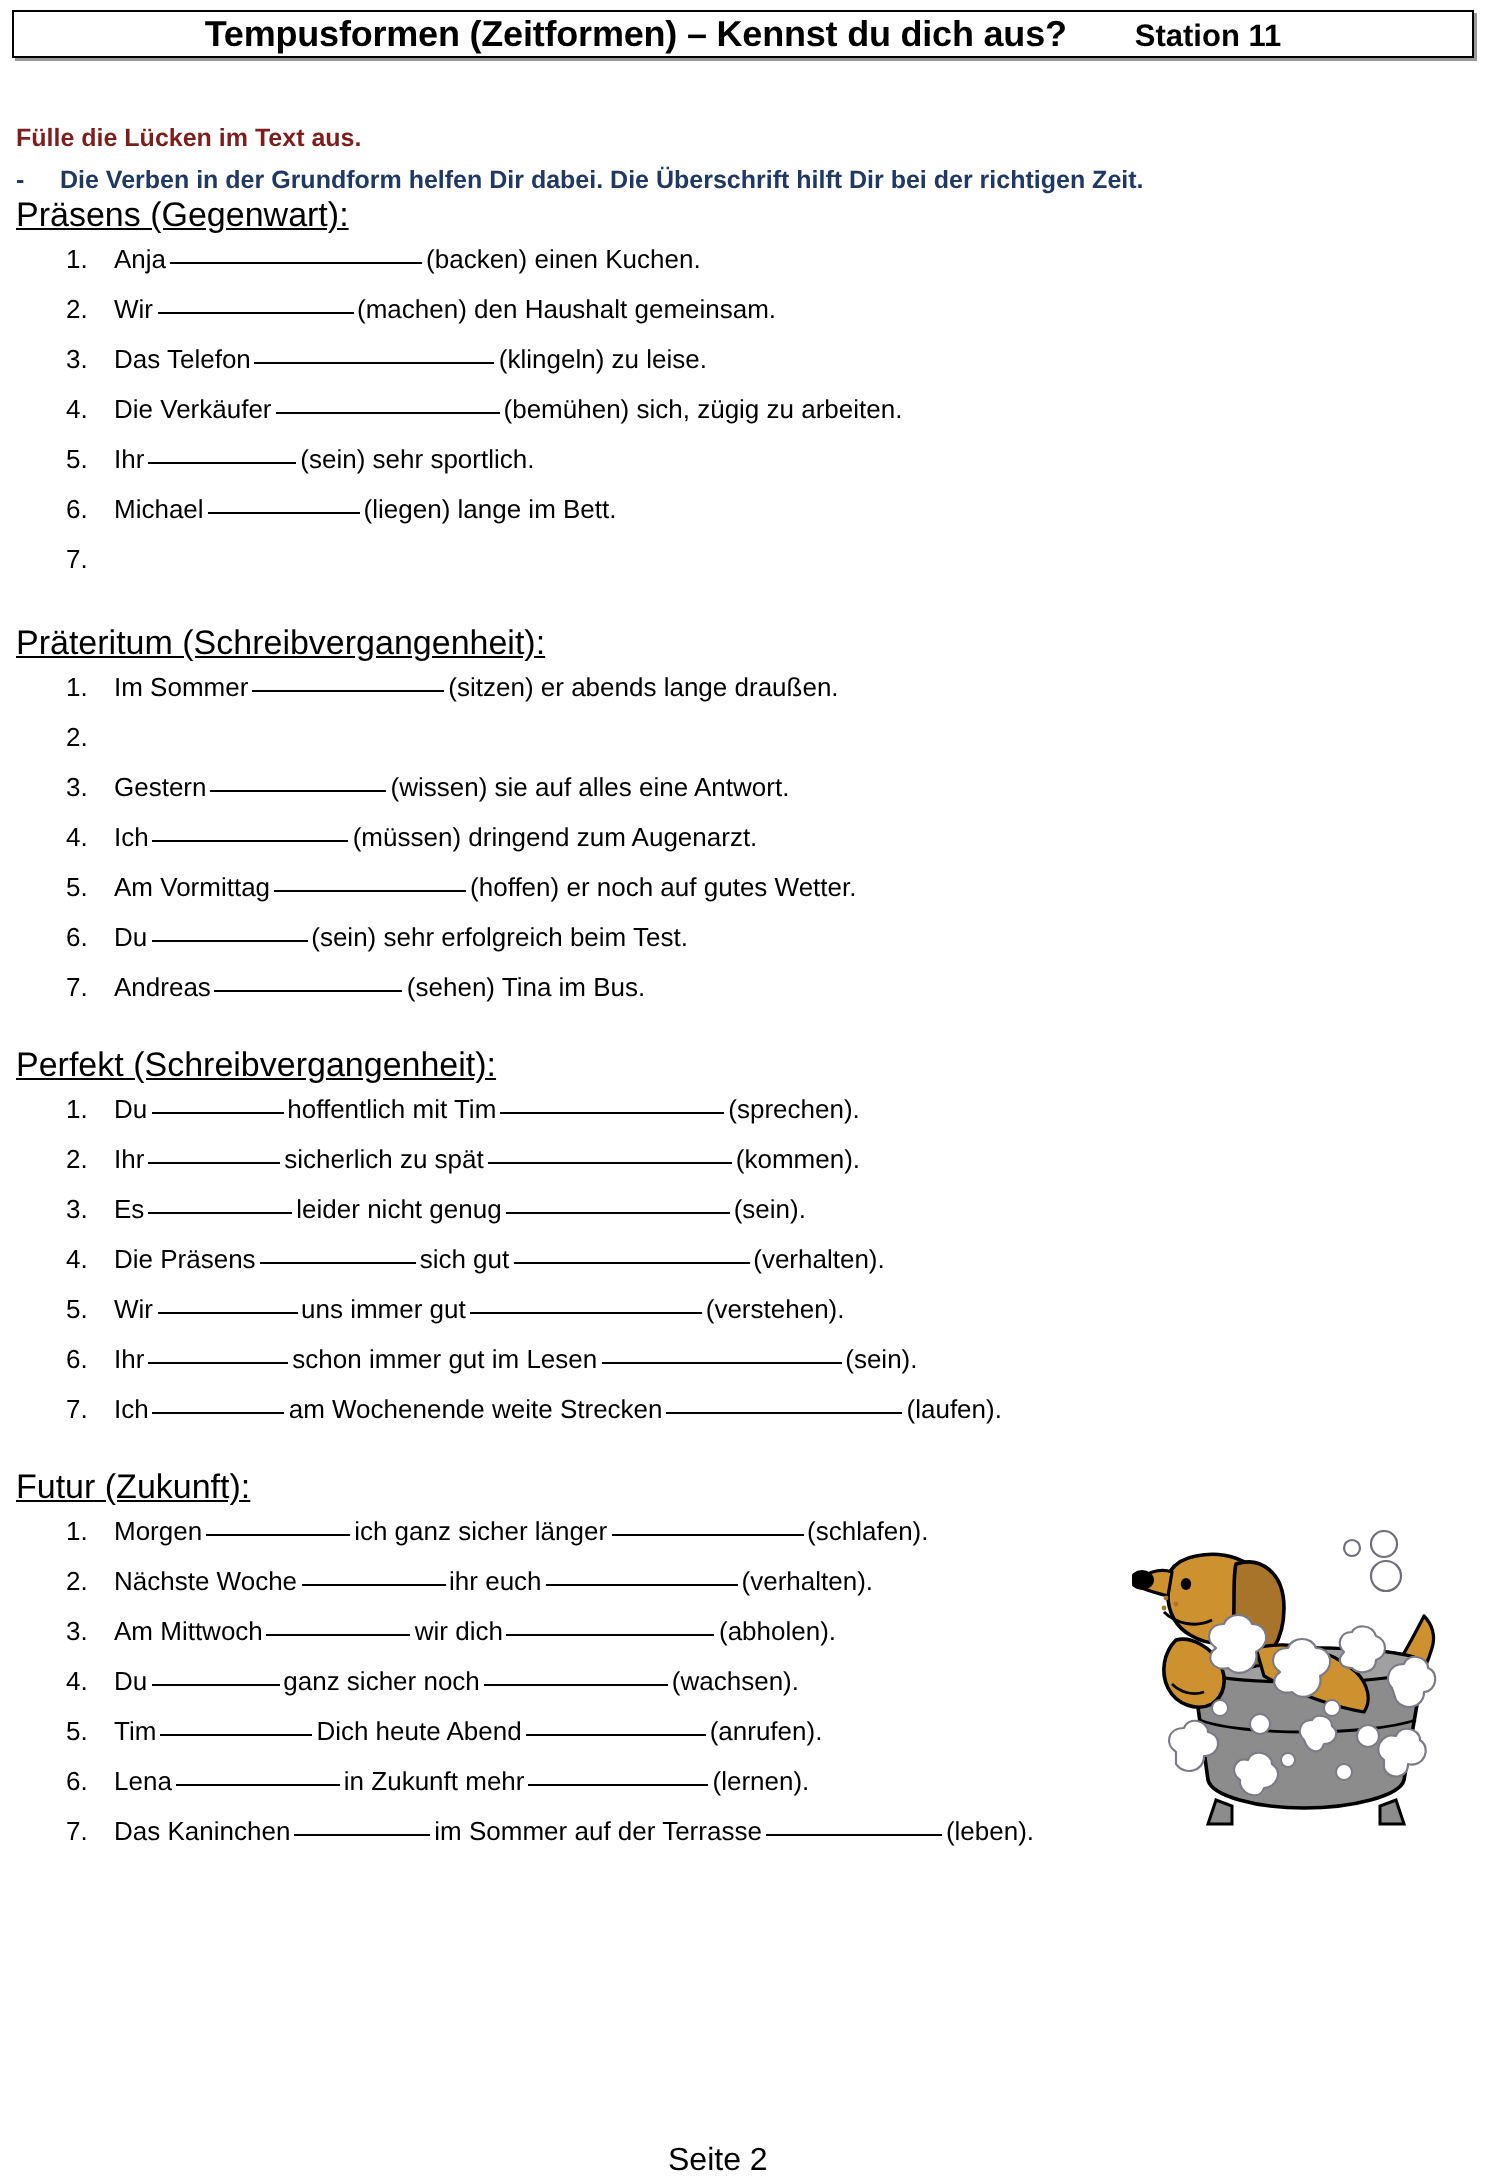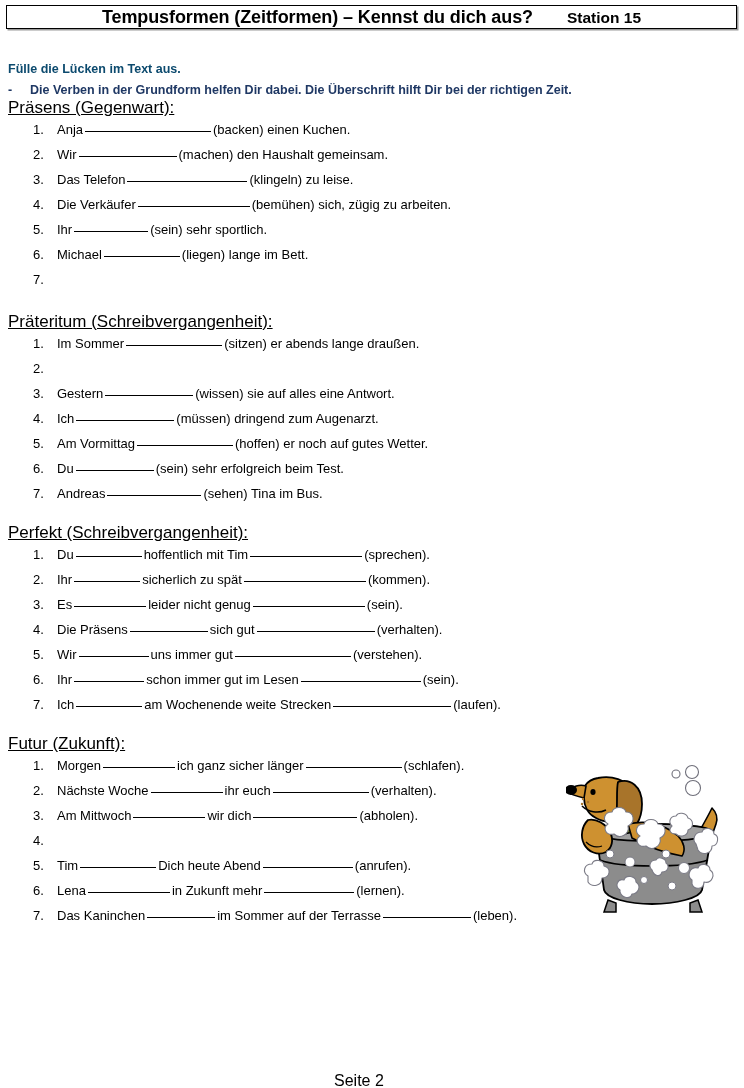--- a/index.html
+++ b/index.html
@@ -51,21 +51,21 @@
   
   .intro {
     position: absolute;
     left: 8px;
     top: 61px;
     width: 700px;
   }
   .intro-line1 {
     font-size: 12.5px;
     font-weight: bold;
-    color: #0c4a6e;
+    color: #7f1d1d;
     line-height: 16px;
   }
   .intro-line2 {
     font-size: 12.5px;
     font-weight: bold;
     color: #1F3864;
     line-height: 16px;
     margin-top: 5px;
     display: flex;
     align-items: baseline;
@@ -161,21 +161,21 @@
     font-size: 16px;
     line-height: 15px;
   }
 </style>
 </head>
 <body>
 
 <div class="header-box">
   <div class="header-inner">
     <span class="header-title">Tempusformen (Zeitformen) – Kennst du dich aus?</span>
-    <span class="header-station">Station 15</span>
+    <span class="header-station">Station 11</span>
   </div>
 </div>
 
 <div class="intro">
   <div class="intro-line1">Fülle die Lücken im Text aus.</div>
   <div class="intro-line2">
     <span class="intro-bullet">-</span>
     <span>Die Verben in der Grundform helfen Dir dabei. Die Überschrift hilft Dir bei der richtigen Zeit.</span>
   </div>
 </div>
@@ -288,20 +288,21 @@
         <li>
           <span class="num">2.</span>
           <span class="sent"><span>Nächste Woche</span><span class="blank" style="width: 72px;"></span><span>ihr euch</span><span class="blank" style="width: 96px;"></span><span>(verhalten).</span></span>
         </li>
         <li>
           <span class="num">3.</span>
           <span class="sent"><span>Am Mittwoch</span><span class="blank" style="width: 72px;"></span><span>wir dich</span><span class="blank" style="width: 104px;"></span><span>(abholen).</span></span>
         </li>
         <li>
           <span class="num">4.</span>
+          <span class="sent"><span>Du</span><span class="blank" style="width: 64px;"></span><span>ganz sicher noch</span><span class="blank" style="width: 92px;"></span><span>(wachsen).</span></span>
         </li>
         <li>
           <span class="num">5.</span>
           <span class="sent"><span>Tim</span><span class="blank" style="width: 76px;"></span><span>Dich heute Abend</span><span class="blank" style="width: 90px;"></span><span>(anrufen).</span></span>
         </li>
         <li>
           <span class="num">6.</span>
           <span class="sent"><span>Lena</span><span class="blank" style="width: 82px;"></span><span>in Zukunft mehr</span><span class="blank" style="width: 90px;"></span><span>(lernen).</span></span>
         </li>
         <li>

